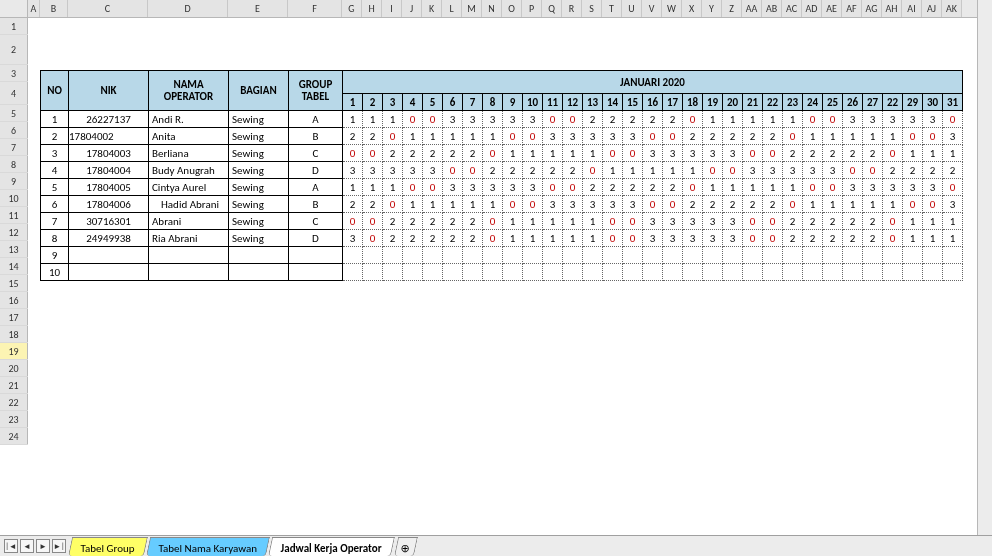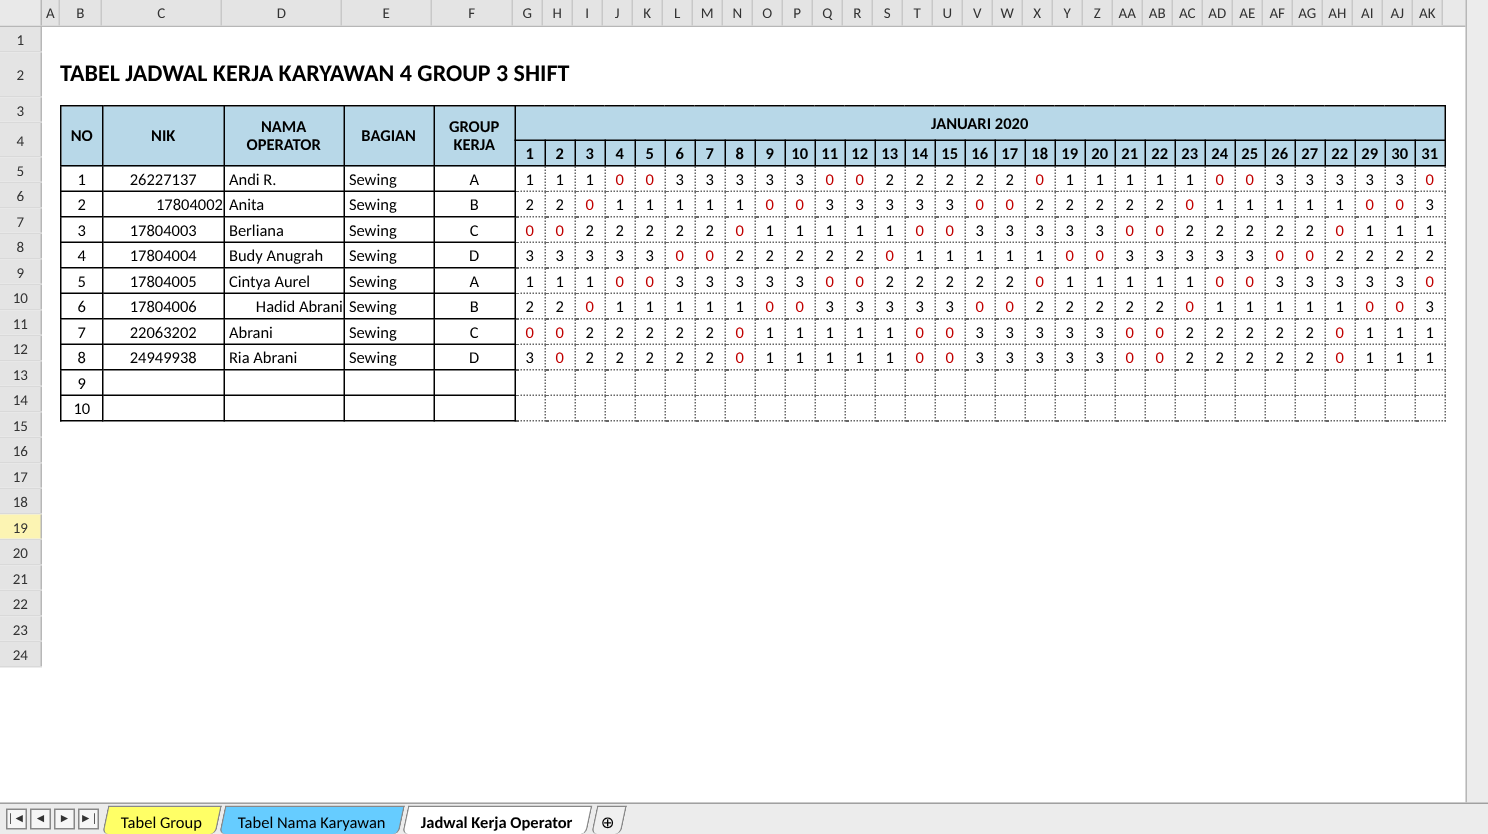--- a/index.html
+++ b/index.html
@@ -304,31 +304,30 @@
       <div class="row" style="height: 17px;">
         <div class="row-hdr" style="line-height: 17px;">23</div>
         <div style="flex: 1 1 0%;"></div>
       </div>
       <div class="row" style="height: 17px;">
         <div class="row-hdr" style="line-height: 17px;">24</div>
         <div style="flex: 1 1 0%;"></div>
       </div>
     </div>
 
-  <div class="title-row">TABEL JADWAL KERJA KARYAWAN 4 GROUP 3 SHIFT</div>
 
   <div style="position:absolute; left:40px; top:52px;">
     <table class="schedule">
       <thead>
         <tr>
           <th rowspan="2" class="wNO hHead">NO</th>
           <th rowspan="2" class="wNIK">NIK</th>
           <th rowspan="2" class="wNAMA" style="line-height:12px">NAMA OPERATOR</th>
           <th rowspan="2" class="wBAG">BAGIAN</th>
-          <th rowspan="2" class="wGRP" style="line-height:12px">GROUP KERJA</th>
+          <th rowspan="2" class="wGRP" style="line-height:12px">GROUP TABEL</th>
           <th colspan="31" class="hHead">JANUARI 2020</th>
         </tr>
         <tr id="day-header-row">
             <th class="wD hHead2">1</th>
             <th class="wD hHead2">2</th>
             <th class="wD hHead2">3</th>
             <th class="wD hHead2">4</th>
             <th class="wD hHead2">5</th>
             <th class="wD hHead2">6</th>
             <th class="wD hHead2">7</th>
@@ -392,21 +391,21 @@
             <td class="wD red" style="border: 1px dotted rgb(102, 102, 102);">0</td>
             <td class="wD" style="border: 1px dotted rgb(102, 102, 102);">3</td>
             <td class="wD" style="border: 1px dotted rgb(102, 102, 102);">3</td>
             <td class="wD" style="border: 1px dotted rgb(102, 102, 102);">3</td>
             <td class="wD" style="border: 1px dotted rgb(102, 102, 102);">3</td>
             <td class="wD" style="border: 1px dotted rgb(102, 102, 102);">3</td>
             <td class="wD red" style="border: 1px dotted rgb(102, 102, 102);">0</td>
           </tr>
           <tr>
             <td class="wNO solid" style="text-align: center;">2</td>
-            <td class="wNIK solid" style="text-align: left; padding-left: 35px;">17804002</td>
+            <td class="wNIK solid" style="text-align: left;">17804002</td>
             <td class="wNAMA solid" style="text-align: left; padding-left: 3px;">Anita</td>
             <td class="wBAG solid" style="text-align: left; padding-left: 3px;">Sewing</td>
             <td class="wGRP solid" style="text-align: center;">B</td>
             <td class="wD" style="border: 1px dotted rgb(102, 102, 102);">2</td>
             <td class="wD" style="border: 1px dotted rgb(102, 102, 102);">2</td>
             <td class="wD red" style="border: 1px dotted rgb(102, 102, 102);">0</td>
             <td class="wD" style="border: 1px dotted rgb(102, 102, 102);">1</td>
             <td class="wD" style="border: 1px dotted rgb(102, 102, 102);">1</td>
             <td class="wD" style="border: 1px dotted rgb(102, 102, 102);">1</td>
             <td class="wD" style="border: 1px dotted rgb(102, 102, 102);">1</td>
@@ -545,21 +544,21 @@
             <td class="wD" style="border: 1px dotted rgb(102, 102, 102);">3</td>
             <td class="wD" style="border: 1px dotted rgb(102, 102, 102);">3</td>
             <td class="wD" style="border: 1px dotted rgb(102, 102, 102);">3</td>
             <td class="wD" style="border: 1px dotted rgb(102, 102, 102);">3</td>
             <td class="wD" style="border: 1px dotted rgb(102, 102, 102);">3</td>
             <td class="wD red" style="border: 1px dotted rgb(102, 102, 102);">0</td>
           </tr>
           <tr>
             <td class="wNO solid" style="text-align: center;">6</td>
             <td class="wNIK solid" style="text-align: center;">17804006</td>
-            <td class="wNAMA solid" style="text-align: right; padding-left: 3px;">Hadid Abrani</td>
+            <td class="wNAMA solid" style="text-align: center; padding-left: 3px;">Hadid Abrani</td>
             <td class="wBAG solid" style="text-align: left; padding-left: 3px;">Sewing</td>
             <td class="wGRP solid" style="text-align: center;">B</td>
             <td class="wD" style="border: 1px dotted rgb(102, 102, 102);">2</td>
             <td class="wD" style="border: 1px dotted rgb(102, 102, 102);">2</td>
             <td class="wD red" style="border: 1px dotted rgb(102, 102, 102);">0</td>
             <td class="wD" style="border: 1px dotted rgb(102, 102, 102);">1</td>
             <td class="wD" style="border: 1px dotted rgb(102, 102, 102);">1</td>
             <td class="wD" style="border: 1px dotted rgb(102, 102, 102);">1</td>
             <td class="wD" style="border: 1px dotted rgb(102, 102, 102);">1</td>
             <td class="wD" style="border: 1px dotted rgb(102, 102, 102);">1</td>
@@ -582,21 +581,21 @@
             <td class="wD" style="border: 1px dotted rgb(102, 102, 102);">1</td>
             <td class="wD" style="border: 1px dotted rgb(102, 102, 102);">1</td>
             <td class="wD" style="border: 1px dotted rgb(102, 102, 102);">1</td>
             <td class="wD" style="border: 1px dotted rgb(102, 102, 102);">1</td>
             <td class="wD red" style="border: 1px dotted rgb(102, 102, 102);">0</td>
             <td class="wD red" style="border: 1px dotted rgb(102, 102, 102);">0</td>
             <td class="wD" style="border: 1px dotted rgb(102, 102, 102);">3</td>
           </tr>
           <tr>
             <td class="wNO solid" style="text-align: center;">7</td>
-            <td class="wNIK solid" style="text-align: center;">22063202</td>
+            <td class="wNIK solid" style="text-align: center;">30716301</td>
             <td class="wNAMA solid" style="text-align: left; padding-left: 3px;">Abrani</td>
             <td class="wBAG solid" style="text-align: left; padding-left: 3px;">Sewing</td>
             <td class="wGRP solid" style="text-align: center;">C</td>
             <td class="wD red" style="border: 1px dotted rgb(102, 102, 102);">0</td>
             <td class="wD red" style="border: 1px dotted rgb(102, 102, 102);">0</td>
             <td class="wD" style="border: 1px dotted rgb(102, 102, 102);">2</td>
             <td class="wD" style="border: 1px dotted rgb(102, 102, 102);">2</td>
             <td class="wD" style="border: 1px dotted rgb(102, 102, 102);">2</td>
             <td class="wD" style="border: 1px dotted rgb(102, 102, 102);">2</td>
             <td class="wD" style="border: 1px dotted rgb(102, 102, 102);">2</td>

